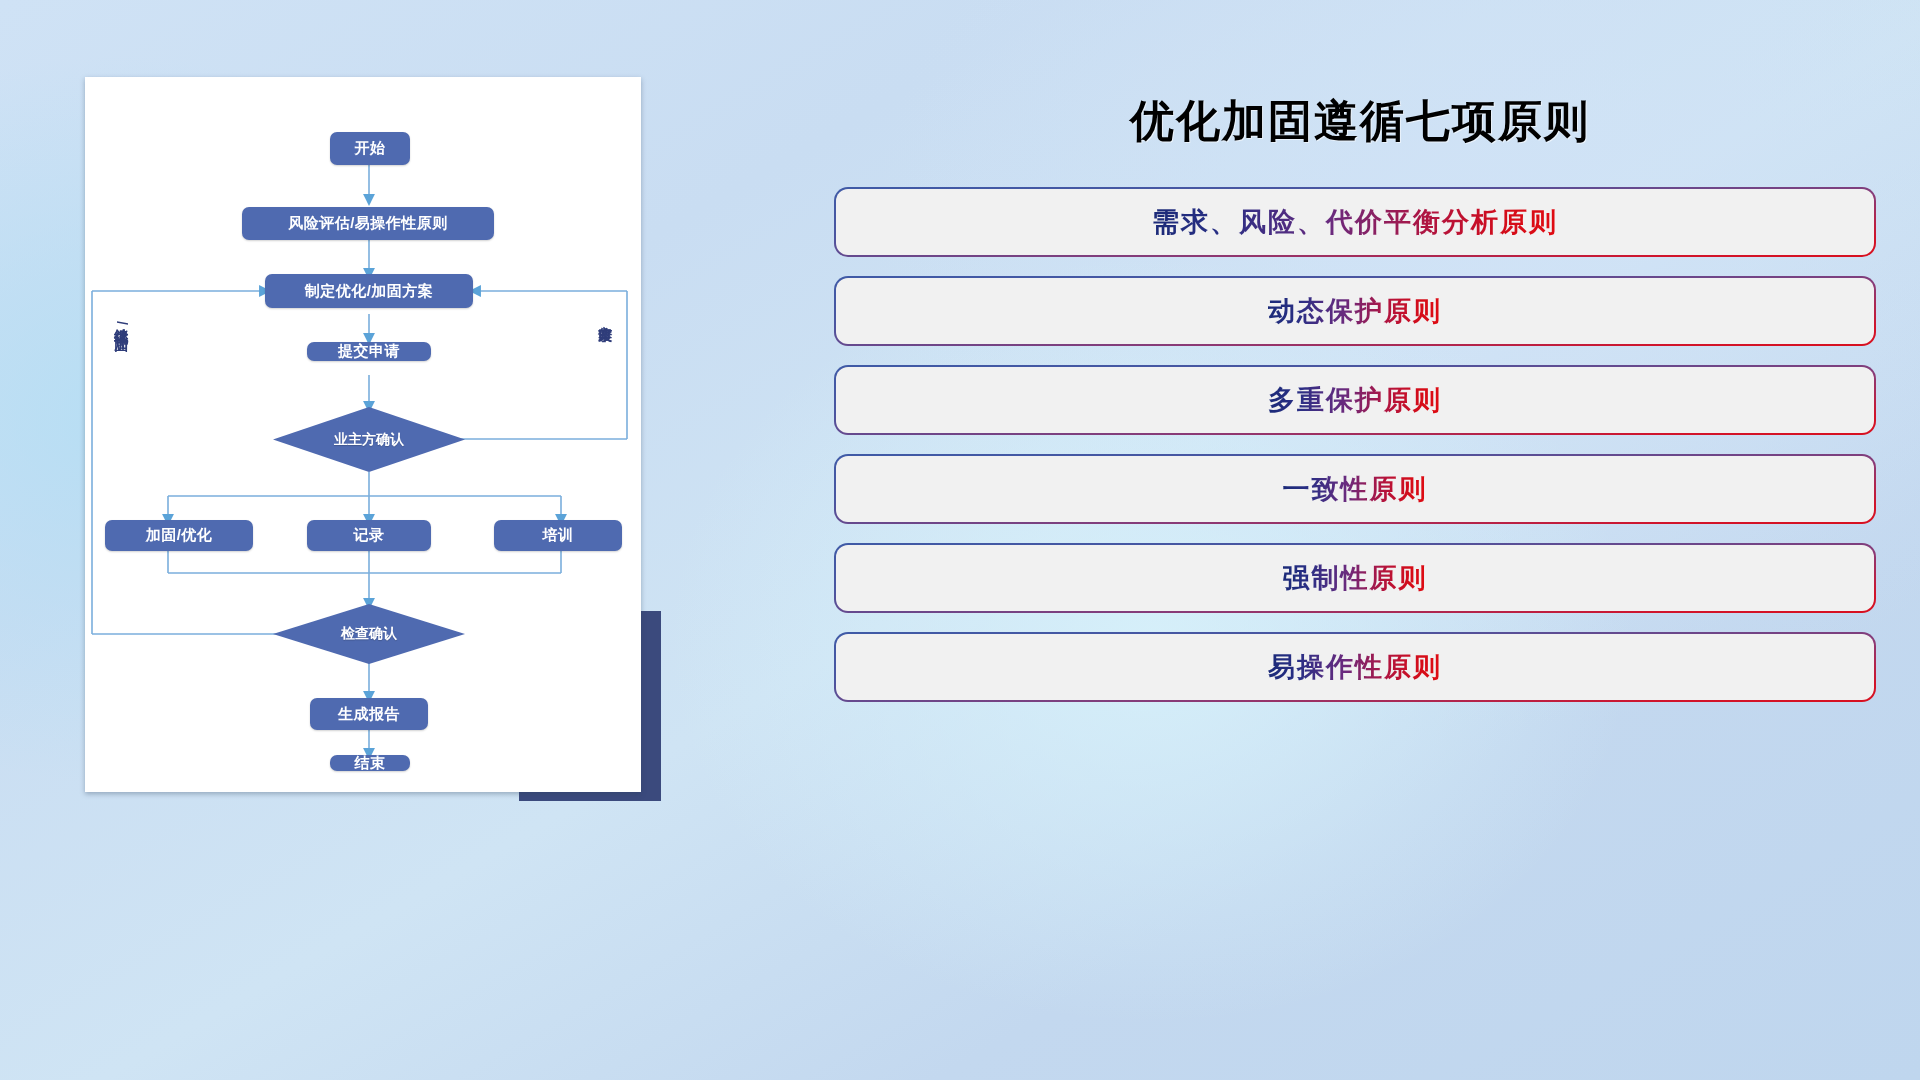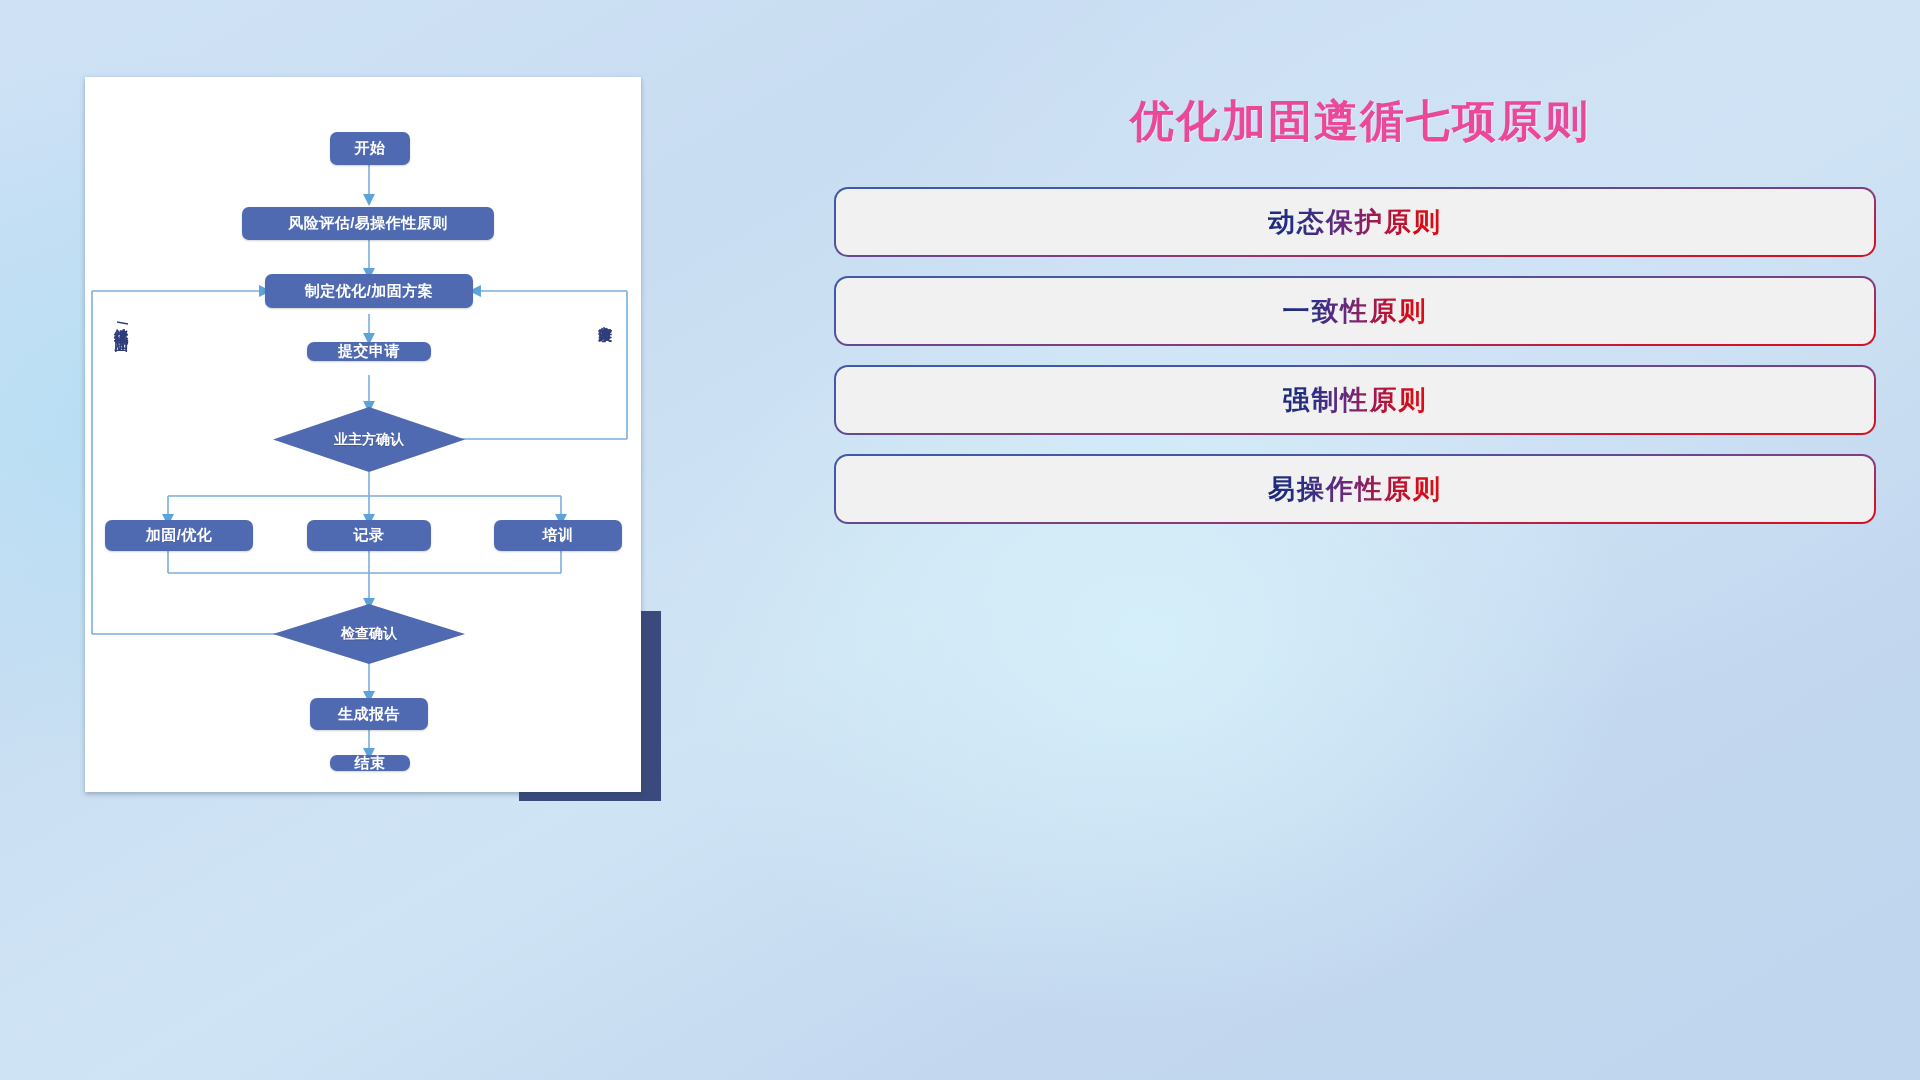--- a/index.html
+++ b/index.html
@@ -52,21 +52,21 @@
     font-weight:bold;
     line-height:1.12;
     letter-spacing:1px;
   }
   
   #right-panel { position:absolute; left:800px; top:0; width:1120px; height:1080px; }
   #deck-title {
     position:absolute; left:0; top:92px; width:1120px;
     text-align:center;
     font-size:44px; font-weight:bold;
-    color:#ec4899;
+    color:#000000;
     letter-spacing:2px;
     text-shadow:1px 1px 0 rgba(255,255,255,0.55);
   }
   #principles { position:absolute; left:36px; top:189px; width:1038px; }
   .principle {
     position:relative;
     height:66px;
     margin-bottom:23px;
     border-radius:12px;
     background:#f0f0f0;
@@ -208,26 +208,32 @@
 
   <div class="side-label" style="left:512px; top:237px;">方案修改</div>
 </div>
 
 <div id="right-panel">
 
   <div id="deck-title">优化加固遵循七项原则</div>
 
   <div id="principles">
 
+    <div class="principle">
+      <span class="principle-label">需求、风险、代价平衡分析原则</span>
+    </div>
 
 
     <div class="principle">
       <span class="principle-label">动态保护原则</span>
     </div>
 
+    <div class="principle">
+      <span class="principle-label">多重保护原则</span>
+    </div>
 
     <div class="principle">
       <span class="principle-label">一致性原则</span>
     </div>
 
     <div class="principle">
       <span class="principle-label">强制性原则</span>
     </div>
 
     <div class="principle">

